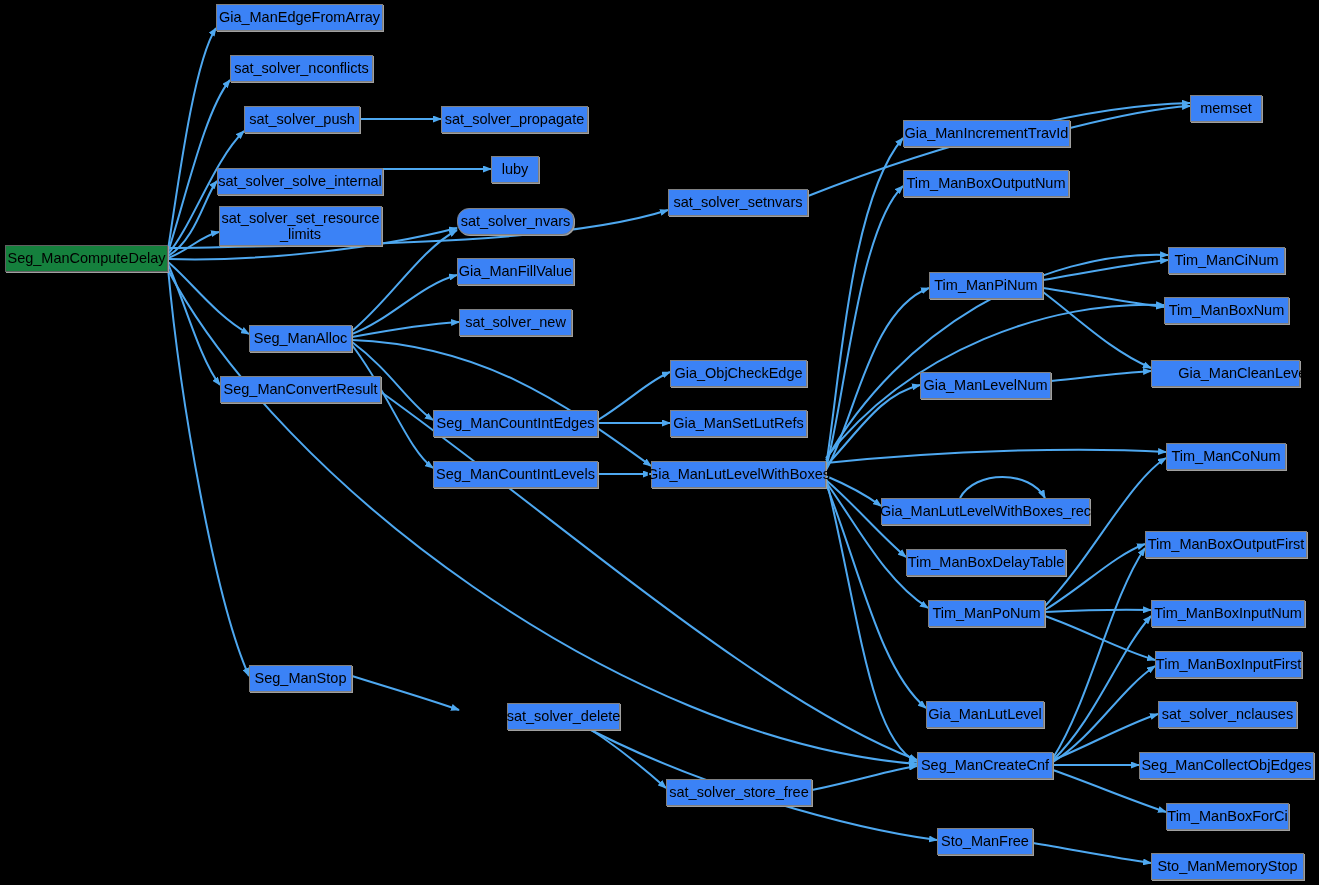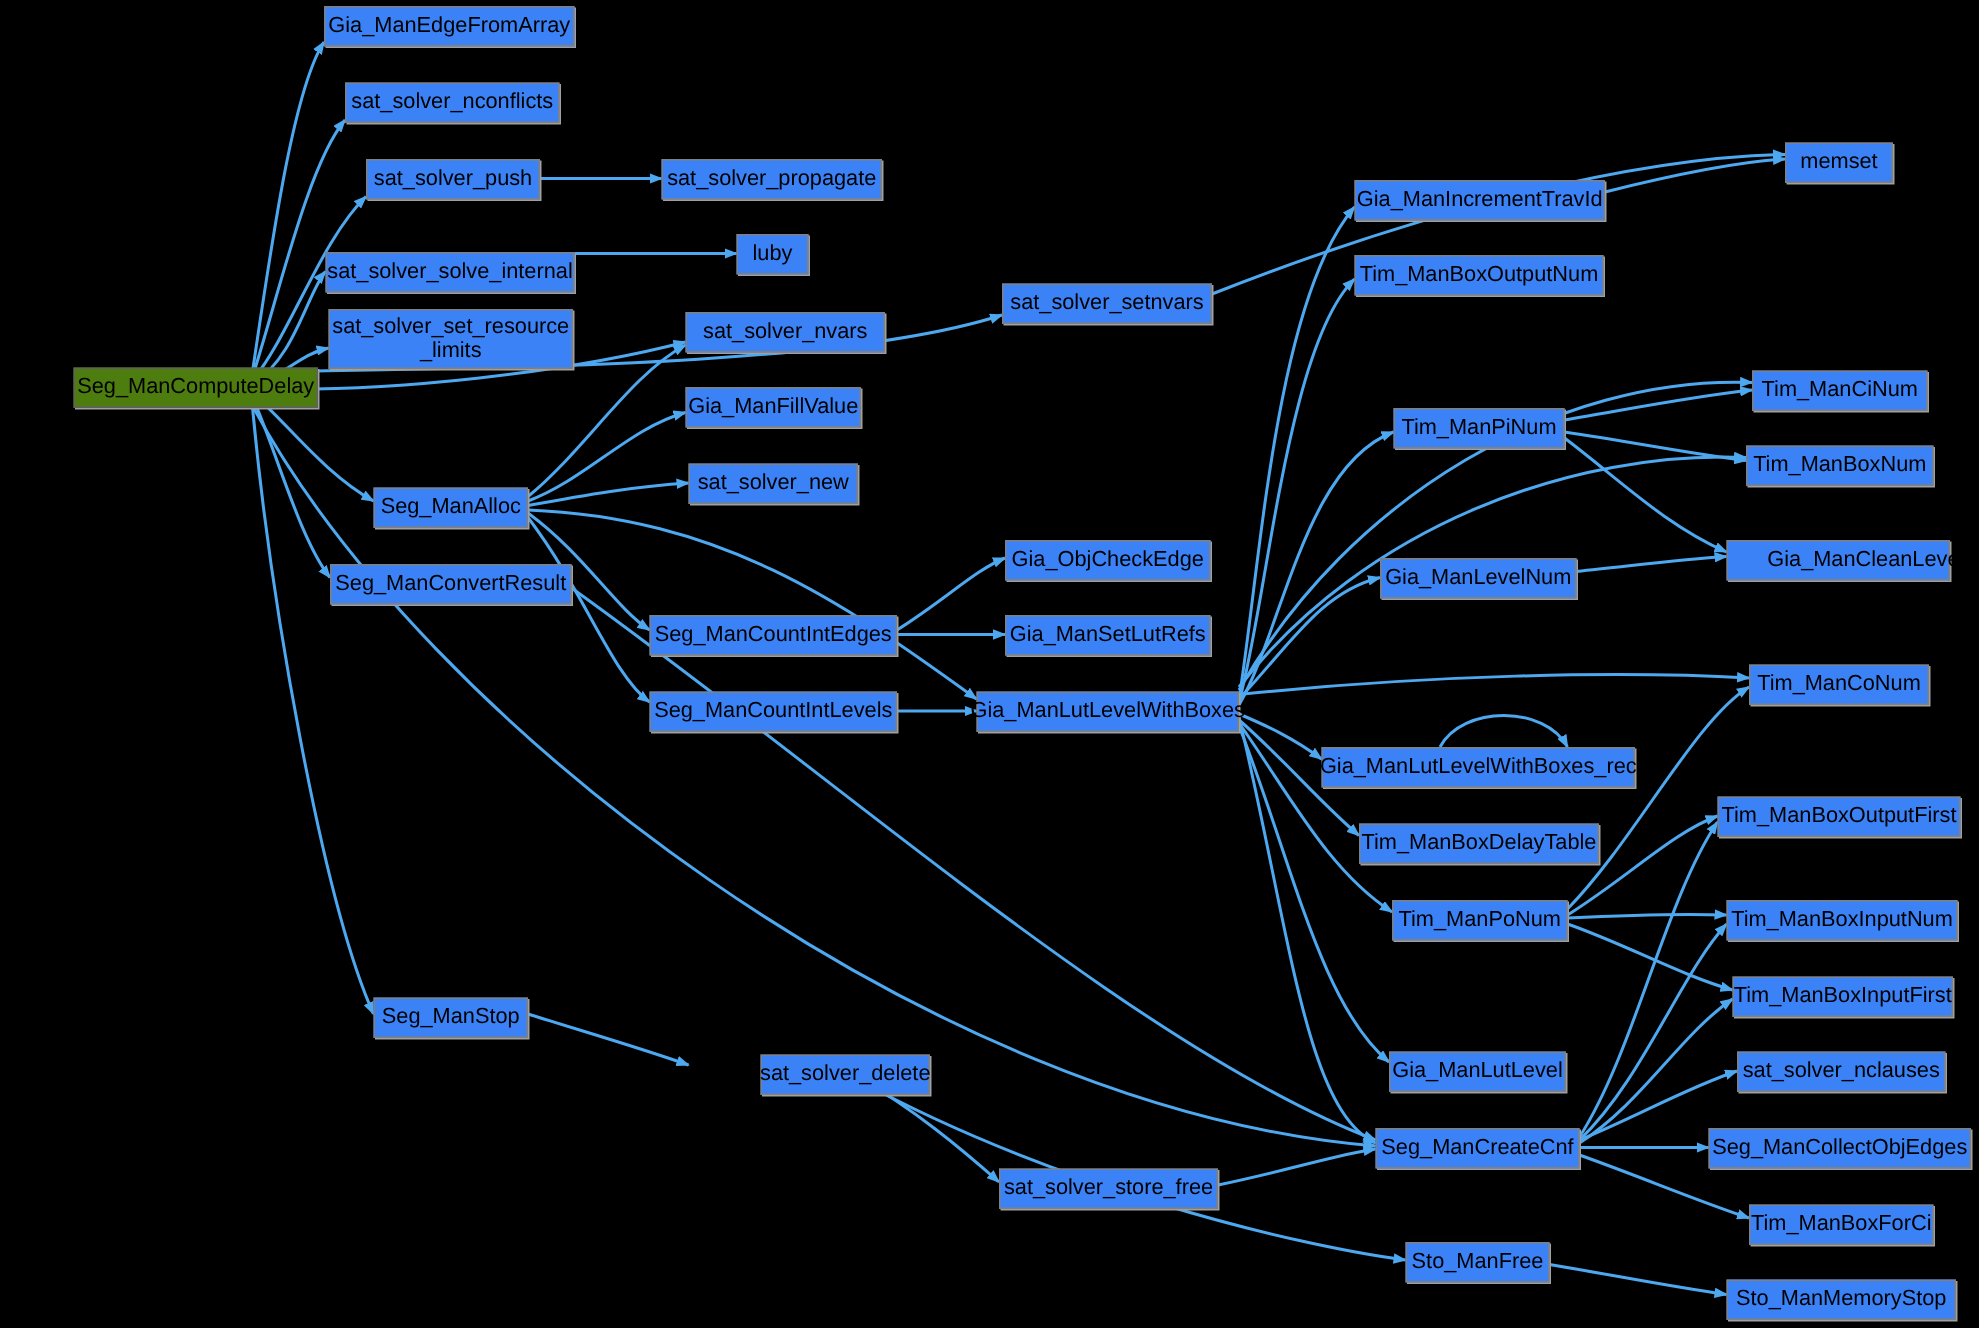--- a/index.html
+++ b/index.html
@@ -15,21 +15,21 @@
     font-size:14.5px;
     line-height:1.12;
     display:flex;
     align-items:center;
     justify-content:center;
     text-align:center;
     white-space:pre-line;
     box-shadow:1px 1px 0 0 #a0a0a0;
     z-index:5;
   }
-  .node.root{background:#4d7c0f;border-color:#606060;margin-left:44px;}
+  .node.root{background:#15803d;border-color:#606060;}
 </style>
 </head>
 <body>
 
 <div id="canvas">
   <svg id="edges" viewBox="0 0 1319 885">
     <defs>
       <marker id="arrow" markerWidth="9" markerHeight="7" refX="8" refY="3.5" orient="auto" markerUnits="userSpaceOnUse">
         <path d="M0,0 L9,3.5 L0,7 Z" fill="#4ea8f0"></path>
       </marker>
@@ -100,21 +100,21 @@
       <div class="node" style="left: 230px; top: 55px; width: 143px; height: 27px;">sat_solver_nconflicts</div>
       <div class="node" style="left: 244px; top: 106px; width: 116px; height: 27px;">sat_solver_push</div>
       <div class="node" style="left: 217px; top: 156px; width: 166px; height: 27px; margin-top: 12px;">sat_solver_solve_internal</div>
       <div class="node" style="left: 219px; top: 206px; width: 163px; height: 40px;">sat_solver_set_resource
 _limits</div>
       <div class="node" style="left: 249px; top: 325px; width: 103px; height: 27px;">Seg_ManAlloc</div>
       <div class="node" style="left: 220px; top: 376px; width: 161px; height: 27px;">Seg_ManConvertResult</div>
       <div class="node" style="left: 249px; top: 665px; width: 103px; height: 27px;">Seg_ManStop</div>
       <div class="node" style="left: 441px; top: 106px; width: 147px; height: 27px;">sat_solver_propagate</div>
       <div class="node" style="left: 491px; top: 156px; width: 48px; height: 27px;">luby</div>
-      <div class="node" style="left: 457px; top: 208px; width: 133px; height: 27px;">sat_solver_nvars</div>
+      <div class="node" style="left: 457px; top: 208px; width: 117px; height: 27px; border-radius: 12px;">sat_solver_nvars</div>
       <div class="node" style="left: 457px; top: 258px; width: 117px; height: 27px;">Gia_ManFillValue</div>
       <div class="node" style="left: 459px; top: 309px; width: 113px; height: 27px;">sat_solver_new</div>
       <div class="node" style="left: 433px; top: 410px; width: 165px; height: 27px;">Seg_ManCountIntEdges</div>
       <div class="node" style="left: 433px; top: 461px; width: 165px; height: 27px;">Seg_ManCountIntLevels</div>
       <div class="node" style="left: 459px; top: 703px; width: 113px; height: 27px; margin-left: 48px;">sat_solver_delete</div>
       <div class="node" style="left: 666px; top: 779px; width: 146px; height: 27px;">sat_solver_store_free</div>
       <div class="node" style="left: 668px; top: 189px; width: 140px; height: 27px;">sat_solver_setnvars</div>
       <div class="node" style="left: 670px; top: 360px; width: 137px; height: 27px;">Gia_ObjCheckEdge</div>
       <div class="node" style="left: 670px; top: 410px; width: 137px; height: 27px;">Gia_ManSetLutRefs</div>
       <div class="node" style="left: 651px; top: 461px; width: 175px; height: 27px;">Gia_ManLutLevelWithBoxes</div>

